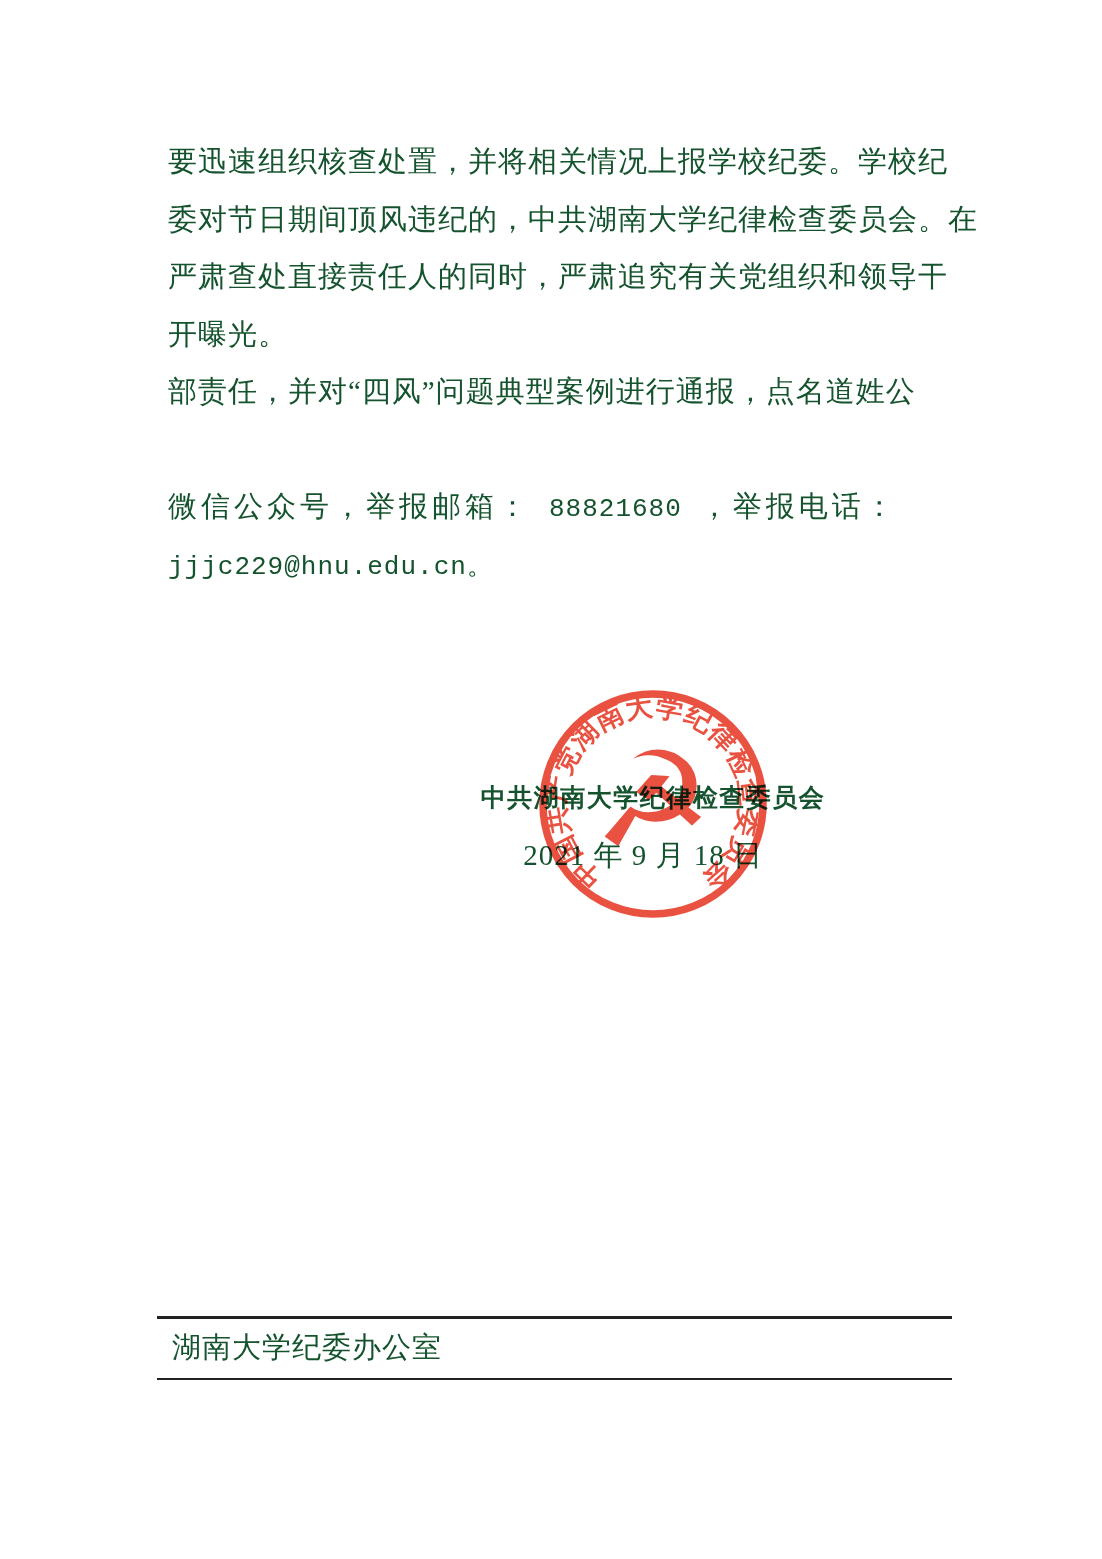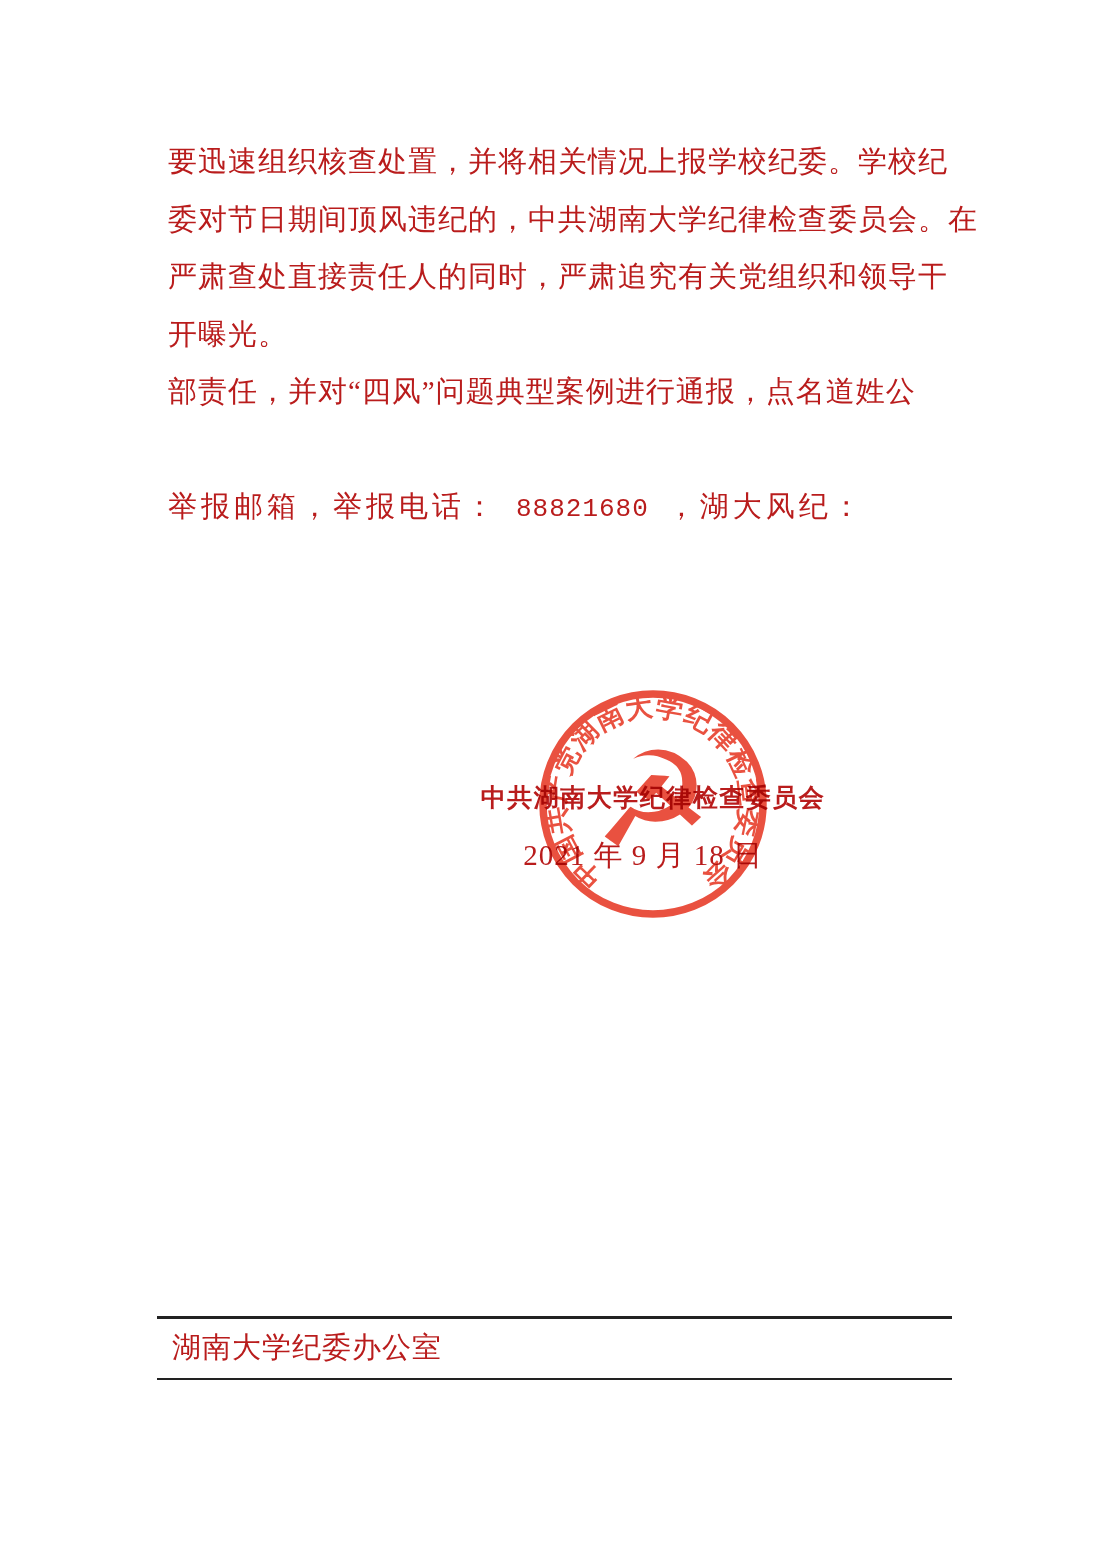--- a/index.html
+++ b/index.html
@@ -3,21 +3,21 @@
 <meta charset="utf-8">
 <style>
   * { margin: 0; padding: 0; box-sizing: border-box; }
   html, body { background: #ffffff; }
   .page {
     position: relative;
     width: 1102px;
     height: 1559px;
     background: #ffffff;
     font-family: "Liberation Serif", "DejaVu Serif", serif;
-    color: #b91c1c;
+    color: #14532d;
     overflow: hidden;
   }
   .para { position: absolute; left: 168px; width: 790px; }
   .line {
     font-size: 29px;
     line-height: 57.5px;
     letter-spacing: 1px;
     white-space: nowrap;
   }
   .para1 { top: 133px; }
@@ -98,22 +98,23 @@
   <div class="para para1">
     <div class="line">要迅速组织核查处置，并将相关情况上报学校纪委。学校纪</div>
     <div class="line">委对节日期间顶风违纪的，中共湖南大学纪律检查委员会。在</div>
     <div class="line">严肃查处直接责任人的同时，严肃追究有关党组织和领导干</div>
     <div class="line">开曝光。</div>
     <div class="line">部责任，并对“四风”问题典型案例进行通报，点名道姓公</div>
   </div>
 
   <div class="para para2">
     <div class="line spread">
-      <span>举报邮箱，举报电话：</span><span class="mono phone">88821680</span><span>，湖大风纪：</span>
+      <span>微信公众号，举报邮箱：</span><span class="mono phone">88821680</span><span>，举报电话：</span>
     </div>
+    <div class="line mono">jjjc229@hnu.edu.cn。</div>
   </div>
 
   <div class="signature">
     <div class="sig-org">中共湖南大学纪律检查委员会</div>
     <div class="sig-date">2021 年 9 月 18 日</div>
   </div>
 
   <div class="seal">
     <svg viewBox="0 0 236 236" xmlns="http://www.w3.org/2000/svg">
       <defs>

